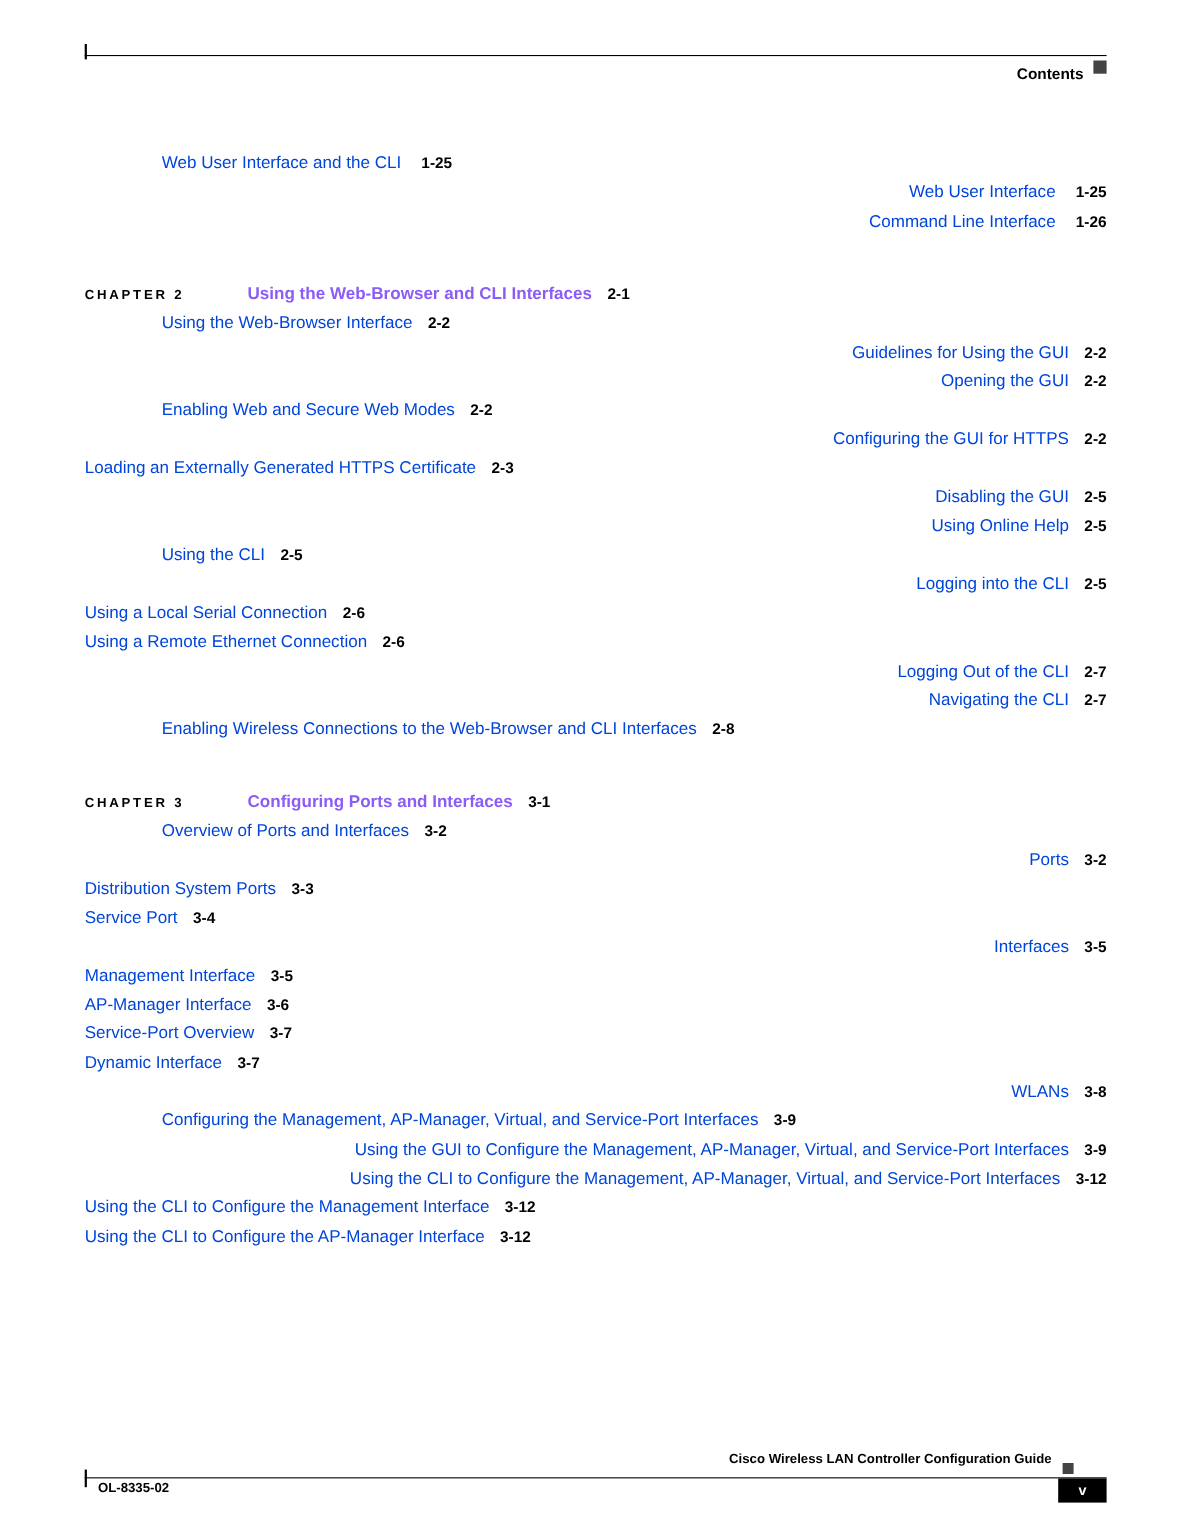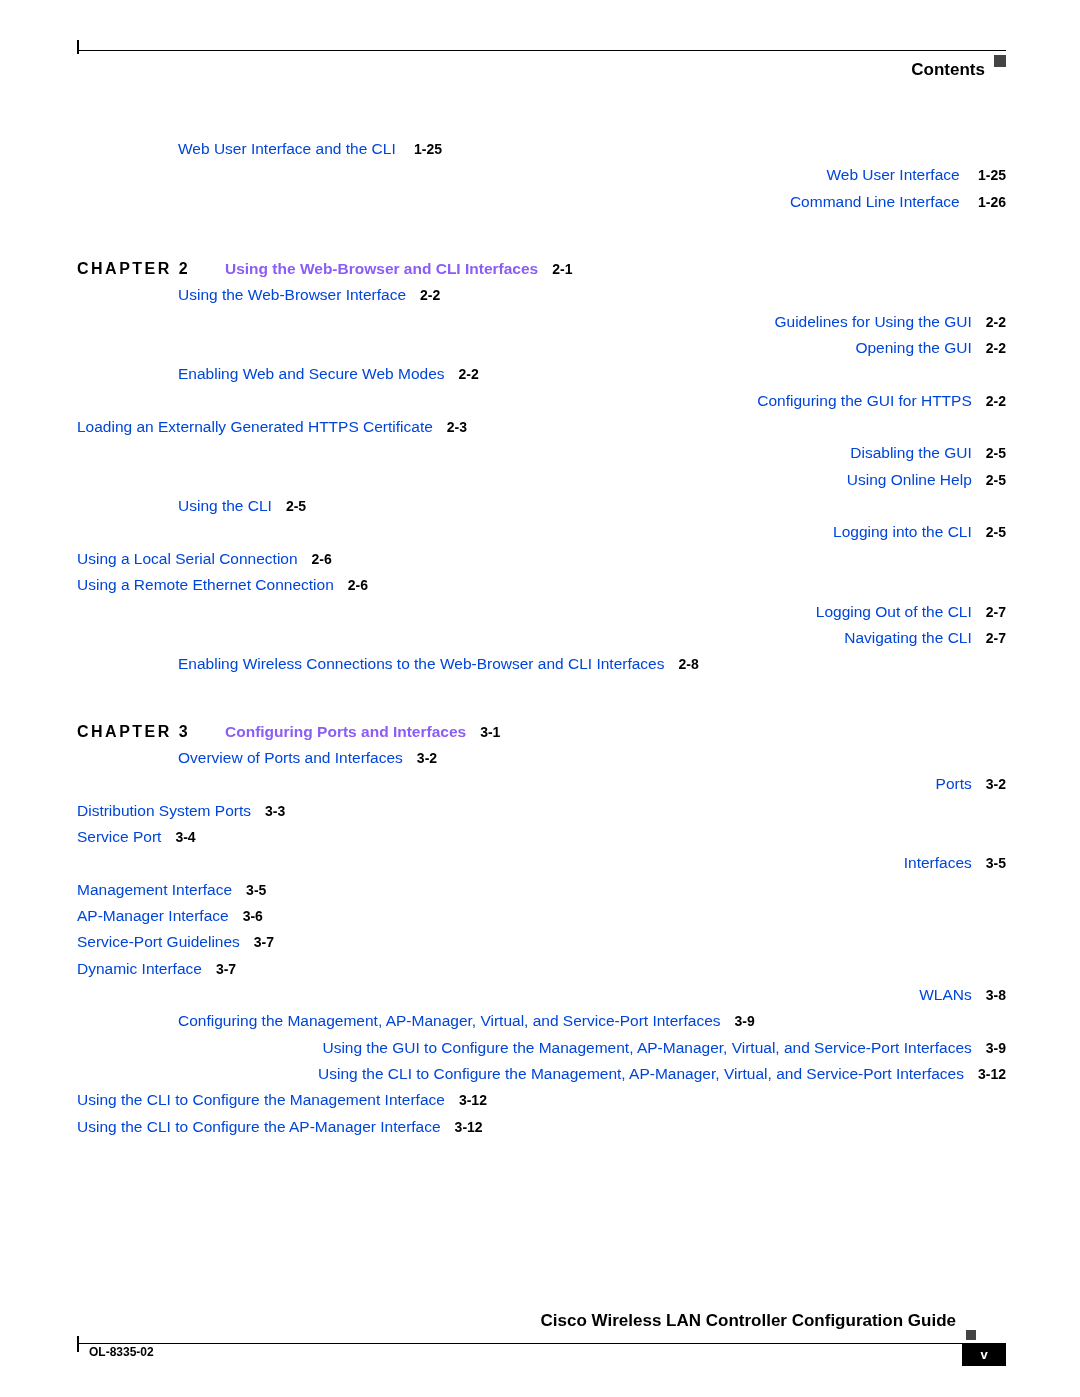--- a/index.html
+++ b/index.html
@@ -40,45 +40,45 @@
       top: 55px;
       width: 12px;
       height: 12px;
       background: #444;
     }
     .header-label {
       position: absolute;
       right: 95px;
       top: 56px;
       font-weight: bold;
-      font-size: 17px;
+      font-size: 14px;
     }
     .content {
       position: absolute;
       left: 77px;
       top: 136px;
       right: 74px;
     }
     .toc-line { white-space: nowrap; }
     .link { color: #0045da; }
     .page-ref {
       font-weight: bold;
       color: #000;
       margin-left: 14px;
       font-size: 14px;
     }
     .chapter-lbl {
       font-family: Arial, sans-serif;
-      font-size: 16px;
+      font-size: 12px;
       font-weight: bold;
       letter-spacing: 2.5px;
       color: #000;
     }
     .block {
-      margin-left: 101px;
+      margin-left: 70px;
     }
     .sub1 { margin-left: 178px; text-align: right; }
     .sub2 { }
     .chap-row {
       display: flex;
       align-items: baseline;
       margin-top: 40px;
     }
     .chap-row .ch-l { width: 148px; }
     .chap-row .ch-t { color: #8b5cf6; font-weight: bold; }
@@ -100,21 +100,21 @@
       bottom: 10px;
       width: 2px;
       height: 16px;
       background: #000;
     }
     .footer-title {
       position: absolute;
       right: 50px;
       bottom: 26px;
       font-weight: bold;
-      font-size: 17px;
+      font-size: 12px;
       text-align: center;
     }
     .footer-sq {
       position: absolute;
       right: 30px;
       bottom: 22px;
       width: 10px;
       height: 10px;
       background: #444;
     }
@@ -193,21 +193,21 @@
       <span class="page-ref">3-1</span>
     </div>
     <div id="ch3-items">
         <div class="toc-line block"><span class="link">Overview of Ports and Interfaces</span><span class="page-ref">3-2</span></div>
         <div class="toc-line sub1"><span class="link">Ports</span><span class="page-ref">3-2</span></div>
         <div class="toc-line sub2"><span class="link">Distribution System Ports</span><span class="page-ref">3-3</span></div>
         <div class="toc-line sub2"><span class="link">Service Port</span><span class="page-ref">3-4</span></div>
         <div class="toc-line sub1"><span class="link">Interfaces</span><span class="page-ref">3-5</span></div>
         <div class="toc-line sub2"><span class="link">Management Interface</span><span class="page-ref">3-5</span></div>
         <div class="toc-line sub2"><span class="link">AP-Manager Interface</span><span class="page-ref">3-6</span></div>
-        <div class="toc-line sub2"><span class="link">Service-Port Guidelines</span><span class="page-ref">3-7</span></div>
+        <div class="toc-line sub2"><span class="link">Service-Port Overview</span><span class="page-ref">3-7</span></div>
         <div class="toc-line sub2"><span class="link">Dynamic Interface</span><span class="page-ref">3-7</span></div>
         <div class="toc-line sub1"><span class="link">WLANs</span><span class="page-ref">3-8</span></div>
         <div class="toc-line block"><span class="link">Configuring the Management, AP-Manager, Virtual, and Service-Port Interfaces</span><span class="page-ref">3-9</span></div>
         <div class="toc-line sub1"><span class="link">Using the GUI to Configure the Management, AP-Manager, Virtual, and Service-Port Interfaces</span><span class="page-ref">3-9</span></div>
         <div class="toc-line sub1"><span class="link">Using the CLI to Configure the Management, AP-Manager, Virtual, and Service-Port Interfaces</span><span class="page-ref">3-12</span></div>
         <div class="toc-line sub2"><span class="link">Using the CLI to Configure the Management Interface</span><span class="page-ref">3-12</span></div>
         <div class="toc-line sub2"><span class="link">Using the CLI to Configure the AP-Manager Interface</span><span class="page-ref">3-12</span></div>
       </div>
 
   </div>

